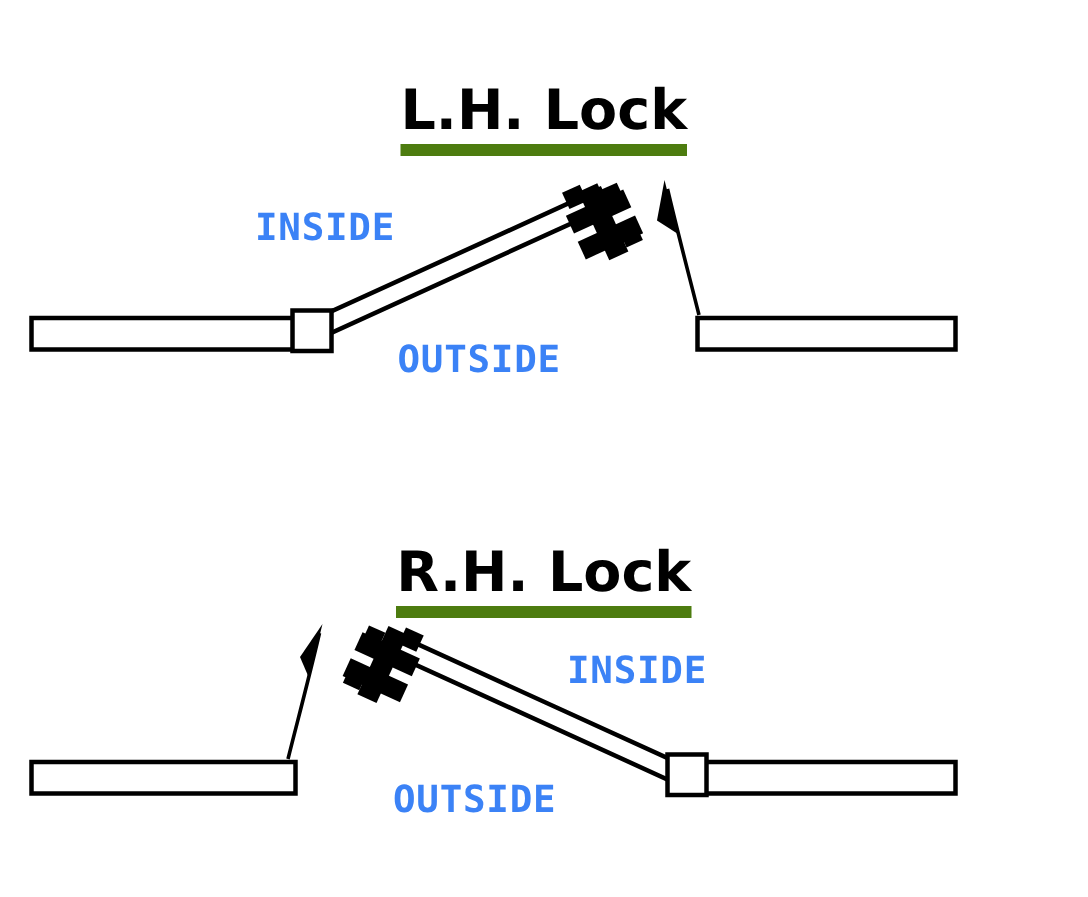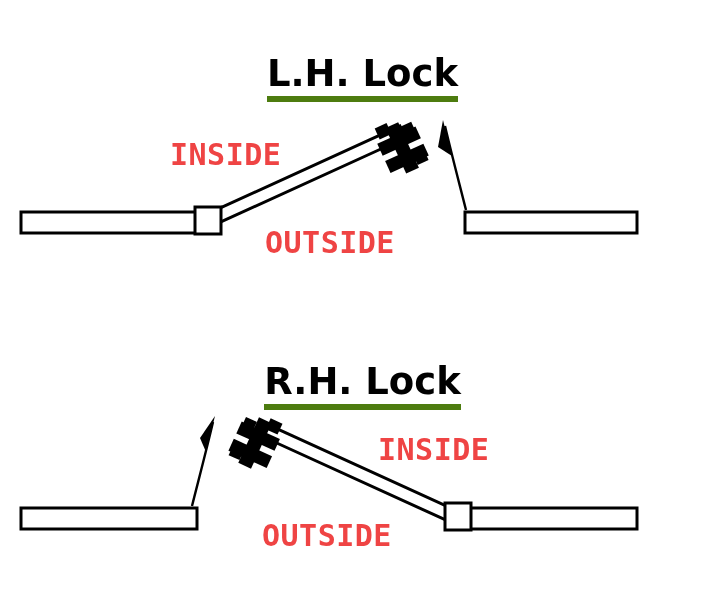--- a/index.html
+++ b/index.html
@@ -26,32 +26,32 @@
     width: 100%;
     text-align: center;
     font-family: "DejaVu Sans", sans-serif;
     font-weight: bold;
     font-size: 37px;
     color: #000000;
     letter-spacing: 0px;
     white-space: nowrap;
   }
   .diagram-title span {
-    border-bottom: 6px solid #4d7c0f;
+    border-bottom: 8px solid #4d7c0f;
     padding-bottom: 1px;
   }
   #title-lh { top: 52px; }
   #title-rh { top: 348px; margin-top: 12px; }
 
   .side-label {
     position: absolute;
     font-family: "DejaVu Sans Mono", monospace;
     font-weight: bold;
-    font-size: 30px;
-    color: #ef4444;
+    font-size: 25px;
+    color: #3b82f6;
     white-space: nowrap;
     letter-spacing: 0.5px;
   }
   #label-inside-lh  { left: 170px; top: 137px; }
   #label-outside-lh { left: 265px; top: 225px; }
   #label-inside-rh  { left: 378px; top: 432px; }
   #label-outside-rh { left: 262px; top: 518px; }
 
   .frame-rect, .hinge-box, .door-leaf {
     fill: #ffffff;

